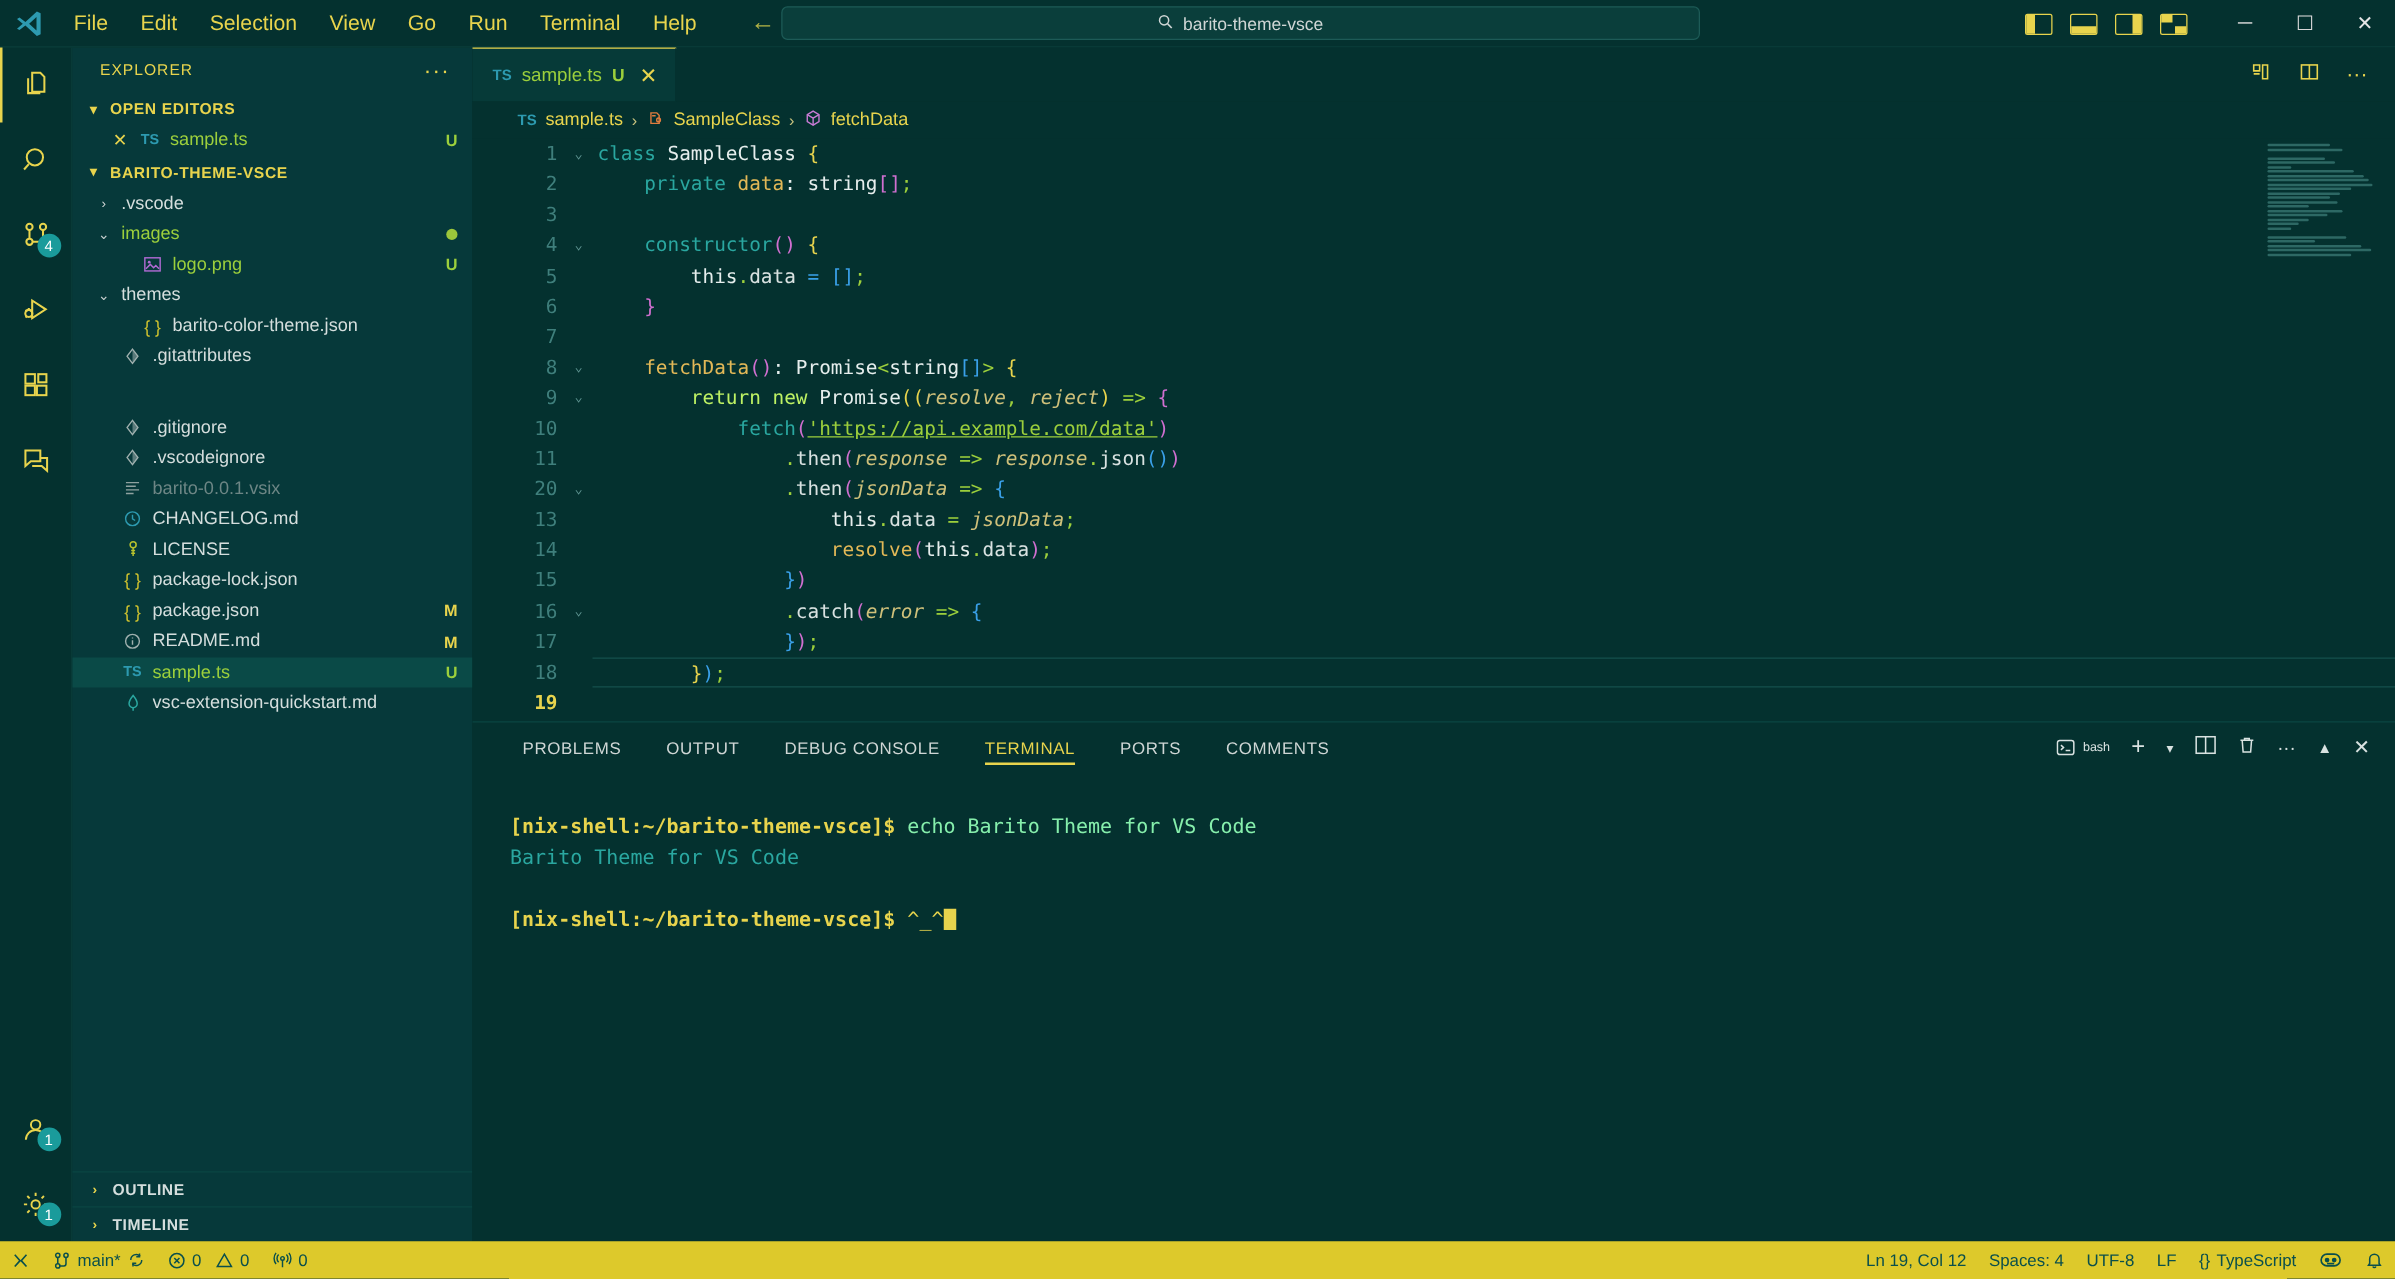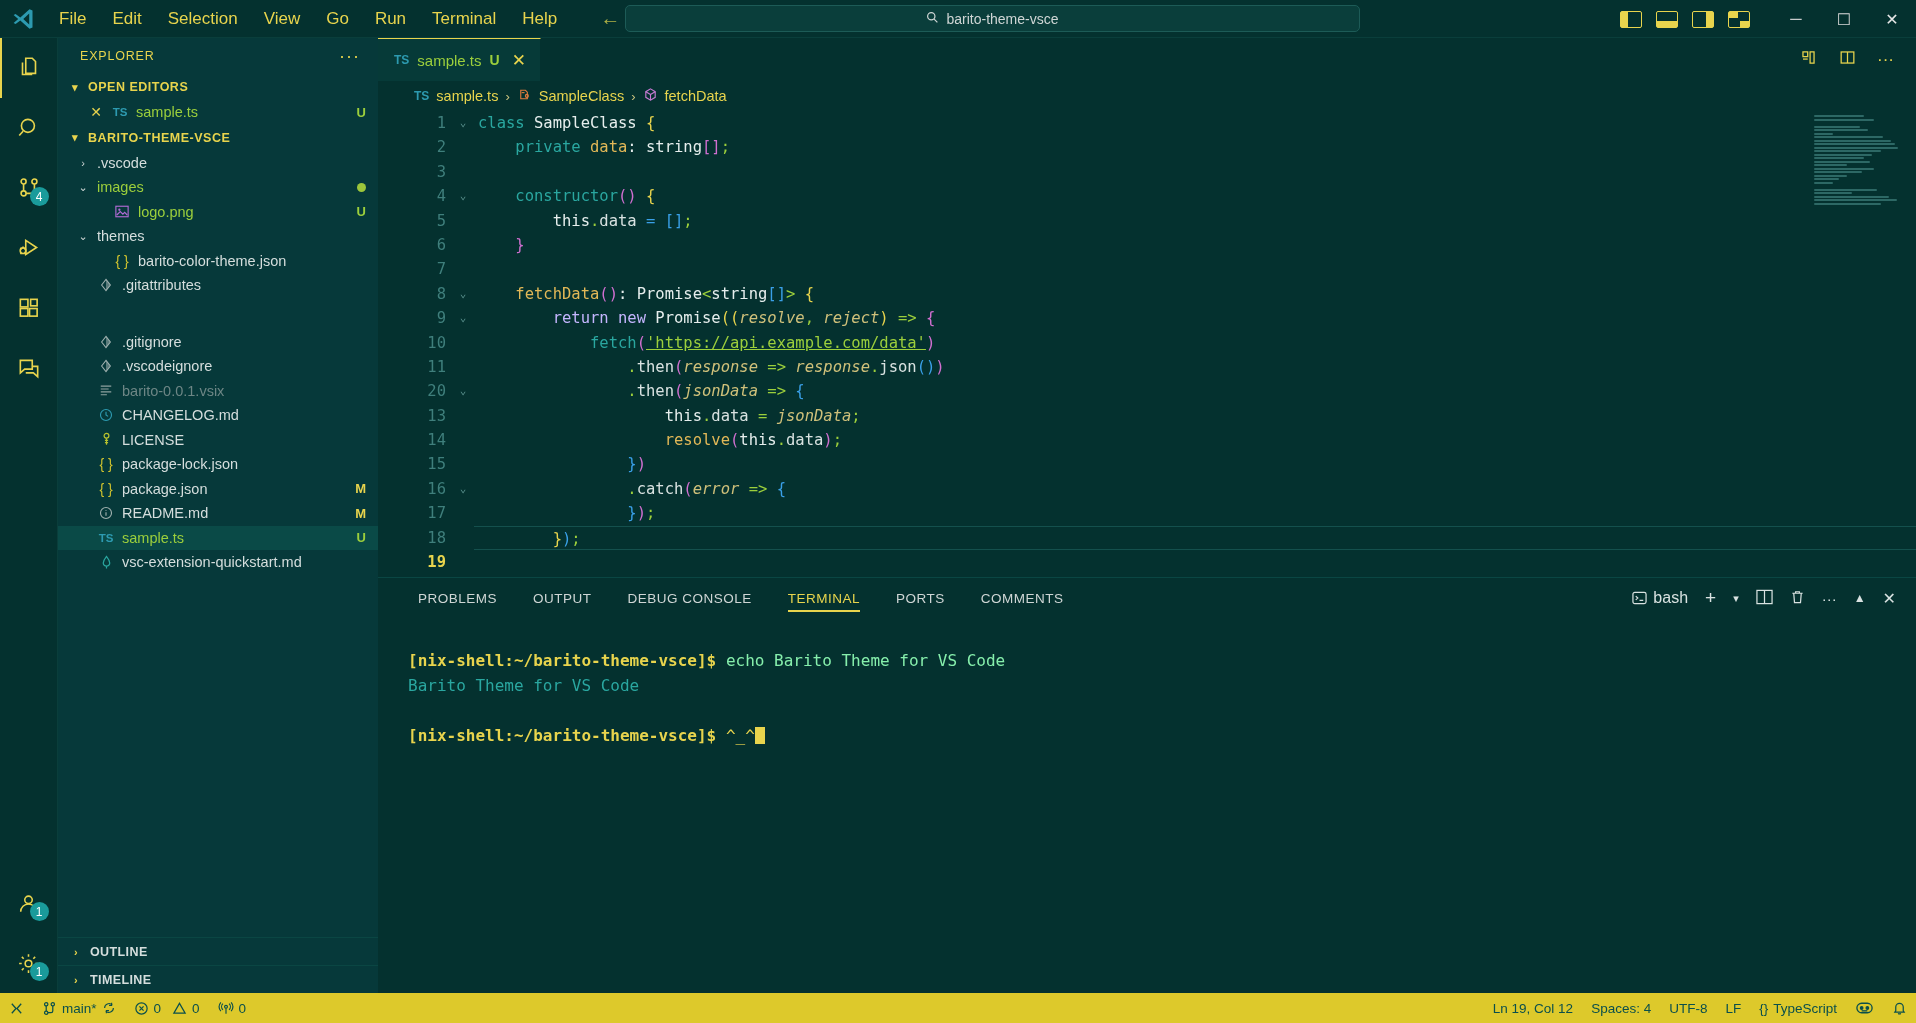--- a/index.html
+++ b/index.html
@@ -136,34 +136,34 @@
   .t-cls  { color: #e6eeed; }
   .t-fn   { color: #e2b857; }
   .t-var  { color: #e6eeed; }
   .t-par  { color: #e8d44d; }
   .t-par2 { color: #d06fd0; }
   .t-par3 { color: #3aa0e8; }
   .t-str  { color: #9ccf3c; text-decoration: underline; }
   .t-prop { color: #d9e2e1; }
   .t-ital { color: #cfc07a; font-style: italic; }
   .t-type { color: #e6eeed; }
-  .t-ctl  { color: #c4b5fd; }
+  .t-ctl  { color: #bef264; }
   .t-punc { color: #9ccf3c; }
 
   
   .panel { height: 416px; flex: 0 0 416px; background: #04312f; display: flex; flex-direction: column; border-top: 1px solid #0a4643; }
   .panel-tabs { height: 40px; display: flex; align-items: center; padding-left: 22px; gap: 0; position: relative; }
   .ptab {
     padding: 0 18px; height: 40px; display: flex; align-items: center;
     font-size: 13.5px; color: #cfd6d5; letter-spacing: .5px; position: relative;
   }
   .ptab.active { color: #e8d44d; }
   .ptab.active::after { content:''; position: absolute; left: 18px; right: 18px; bottom: 6px; height: 2px; background: #e8d44d; }
   .panel-actions { margin-left: auto; display: flex; align-items: center; gap: 17px; padding-right: 20px; color: #d9e2e1; font-size: 15px; }
-  .term-sel { display: flex; align-items: center; gap: 6px; color: #d9e2e1; font-size: 16px; }
+  .term-sel { display: flex; align-items: center; gap: 6px; color: #d9e2e1; font-size: 10px; }
   .term-body { flex: 1; padding: 30px 0 0 30px; font-family: "DejaVu Sans Mono", monospace; font-size: 16px; line-height: 25px; }
   .tline { white-space: pre; }
   .t-prompt { color: #e8d44d; font-weight: bold; }
   .t-cmd { color: #86efac; }
   .t-out { color: #2aa7a0; }
   .t-smiley { color: #e8d44d; }
   .cursor-blk { display: inline-block; width: 10px; height: 17px; background: #e8d44d; vertical-align: -3px; }
 
   
   .statusbar {

